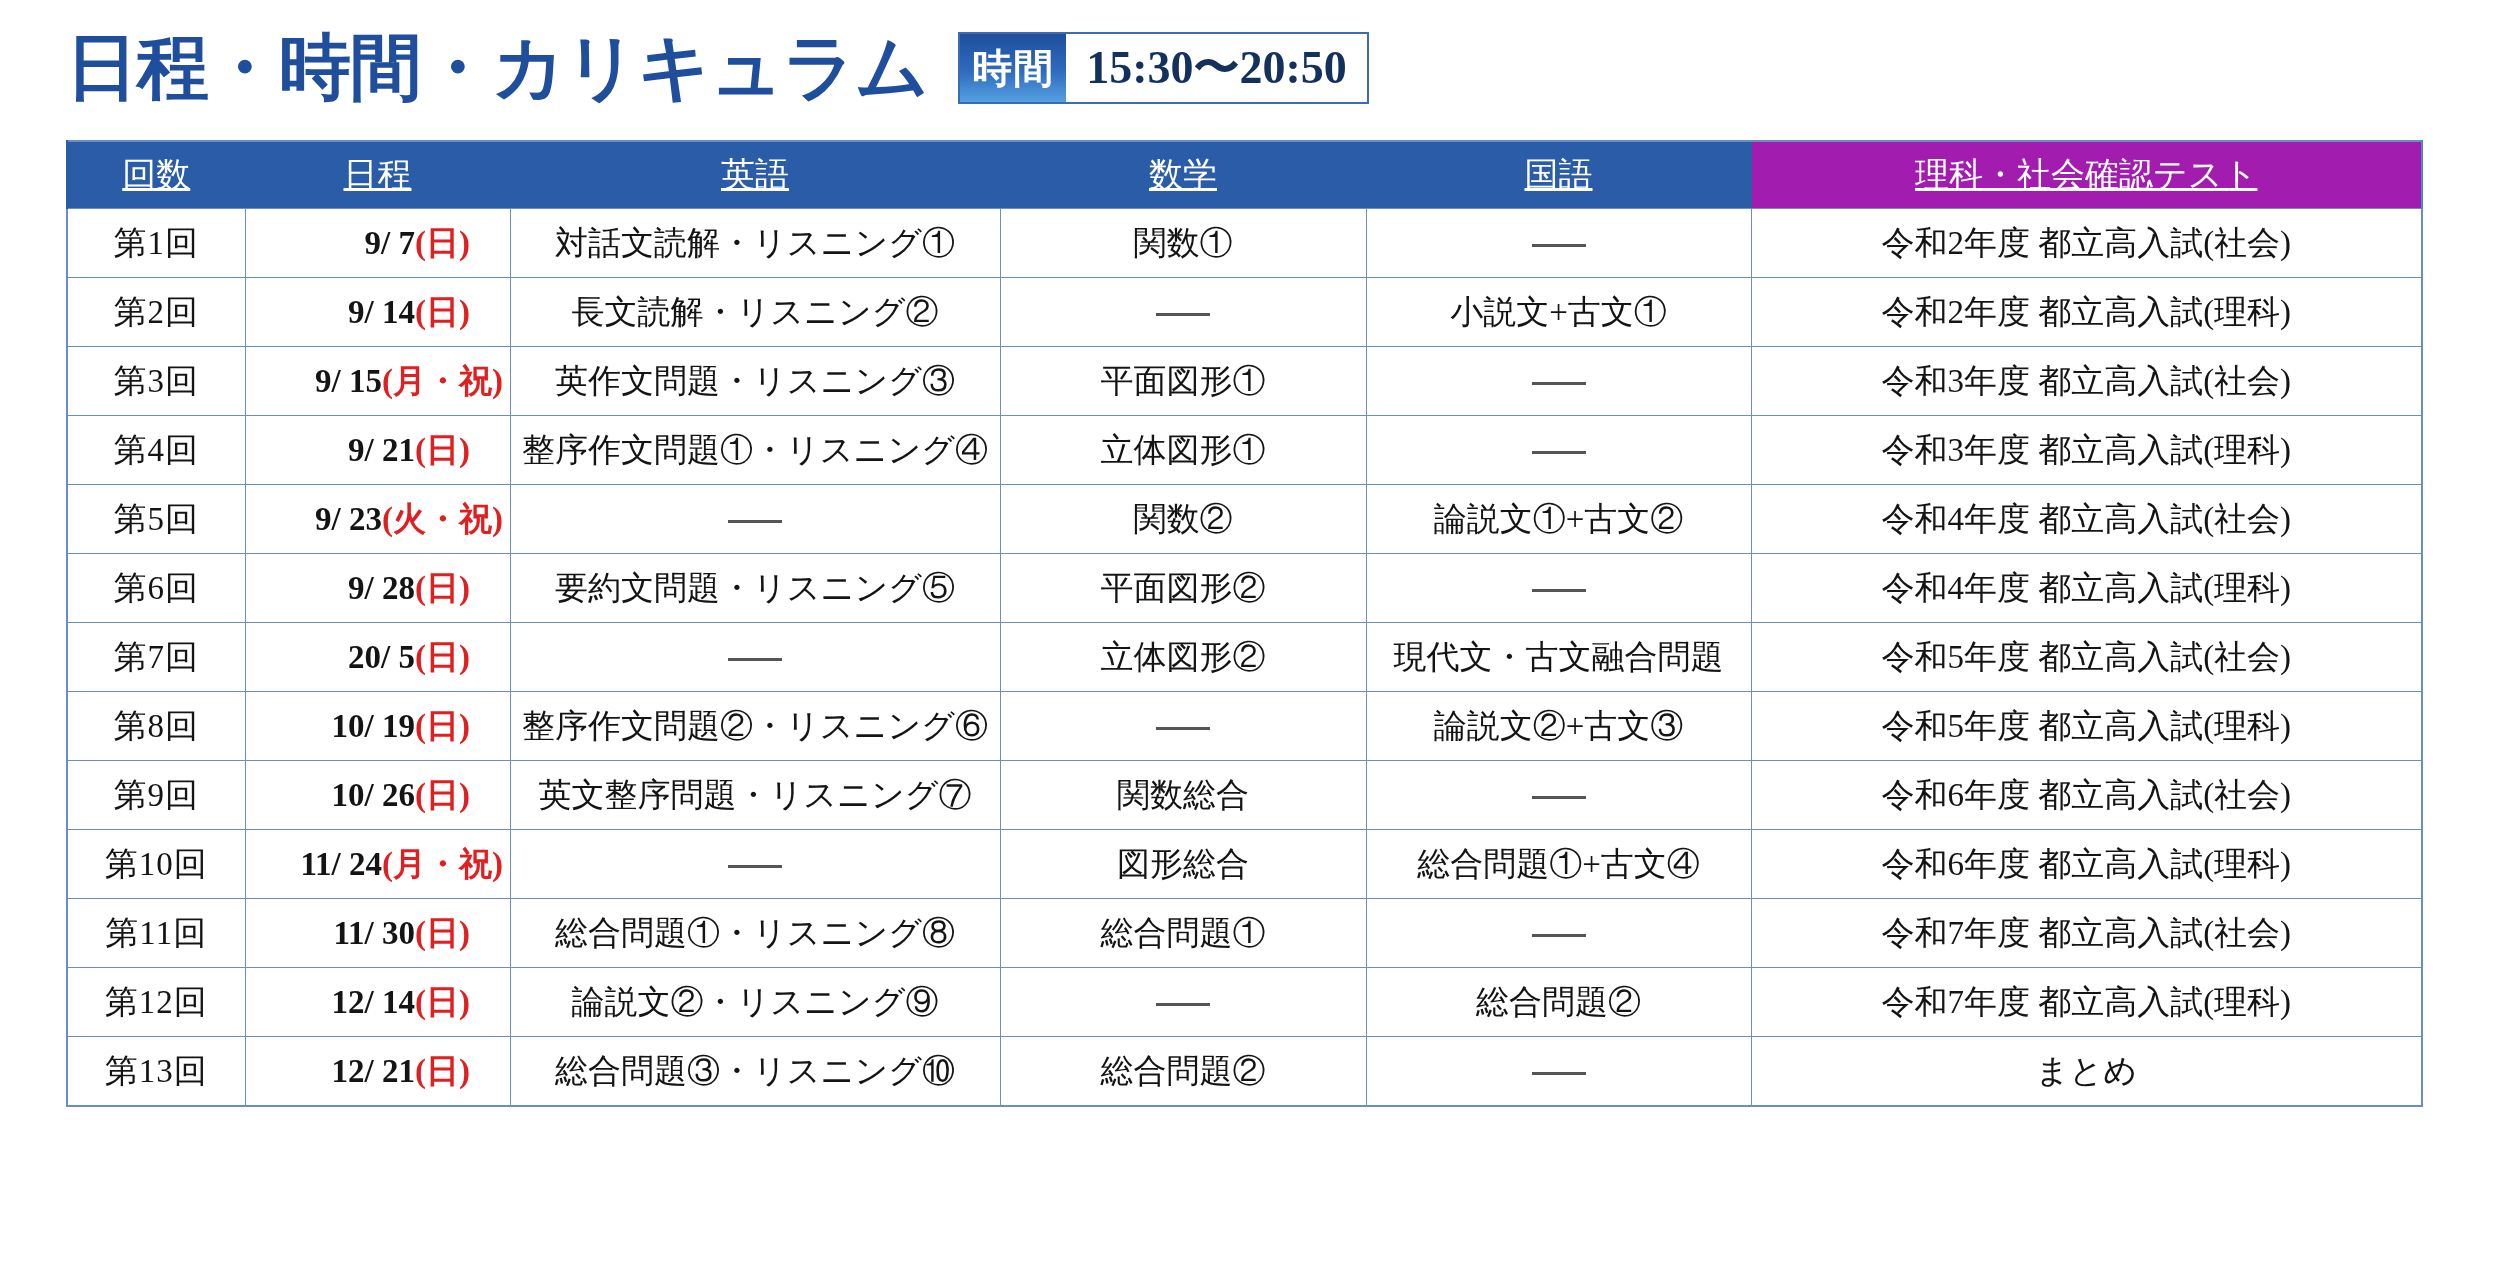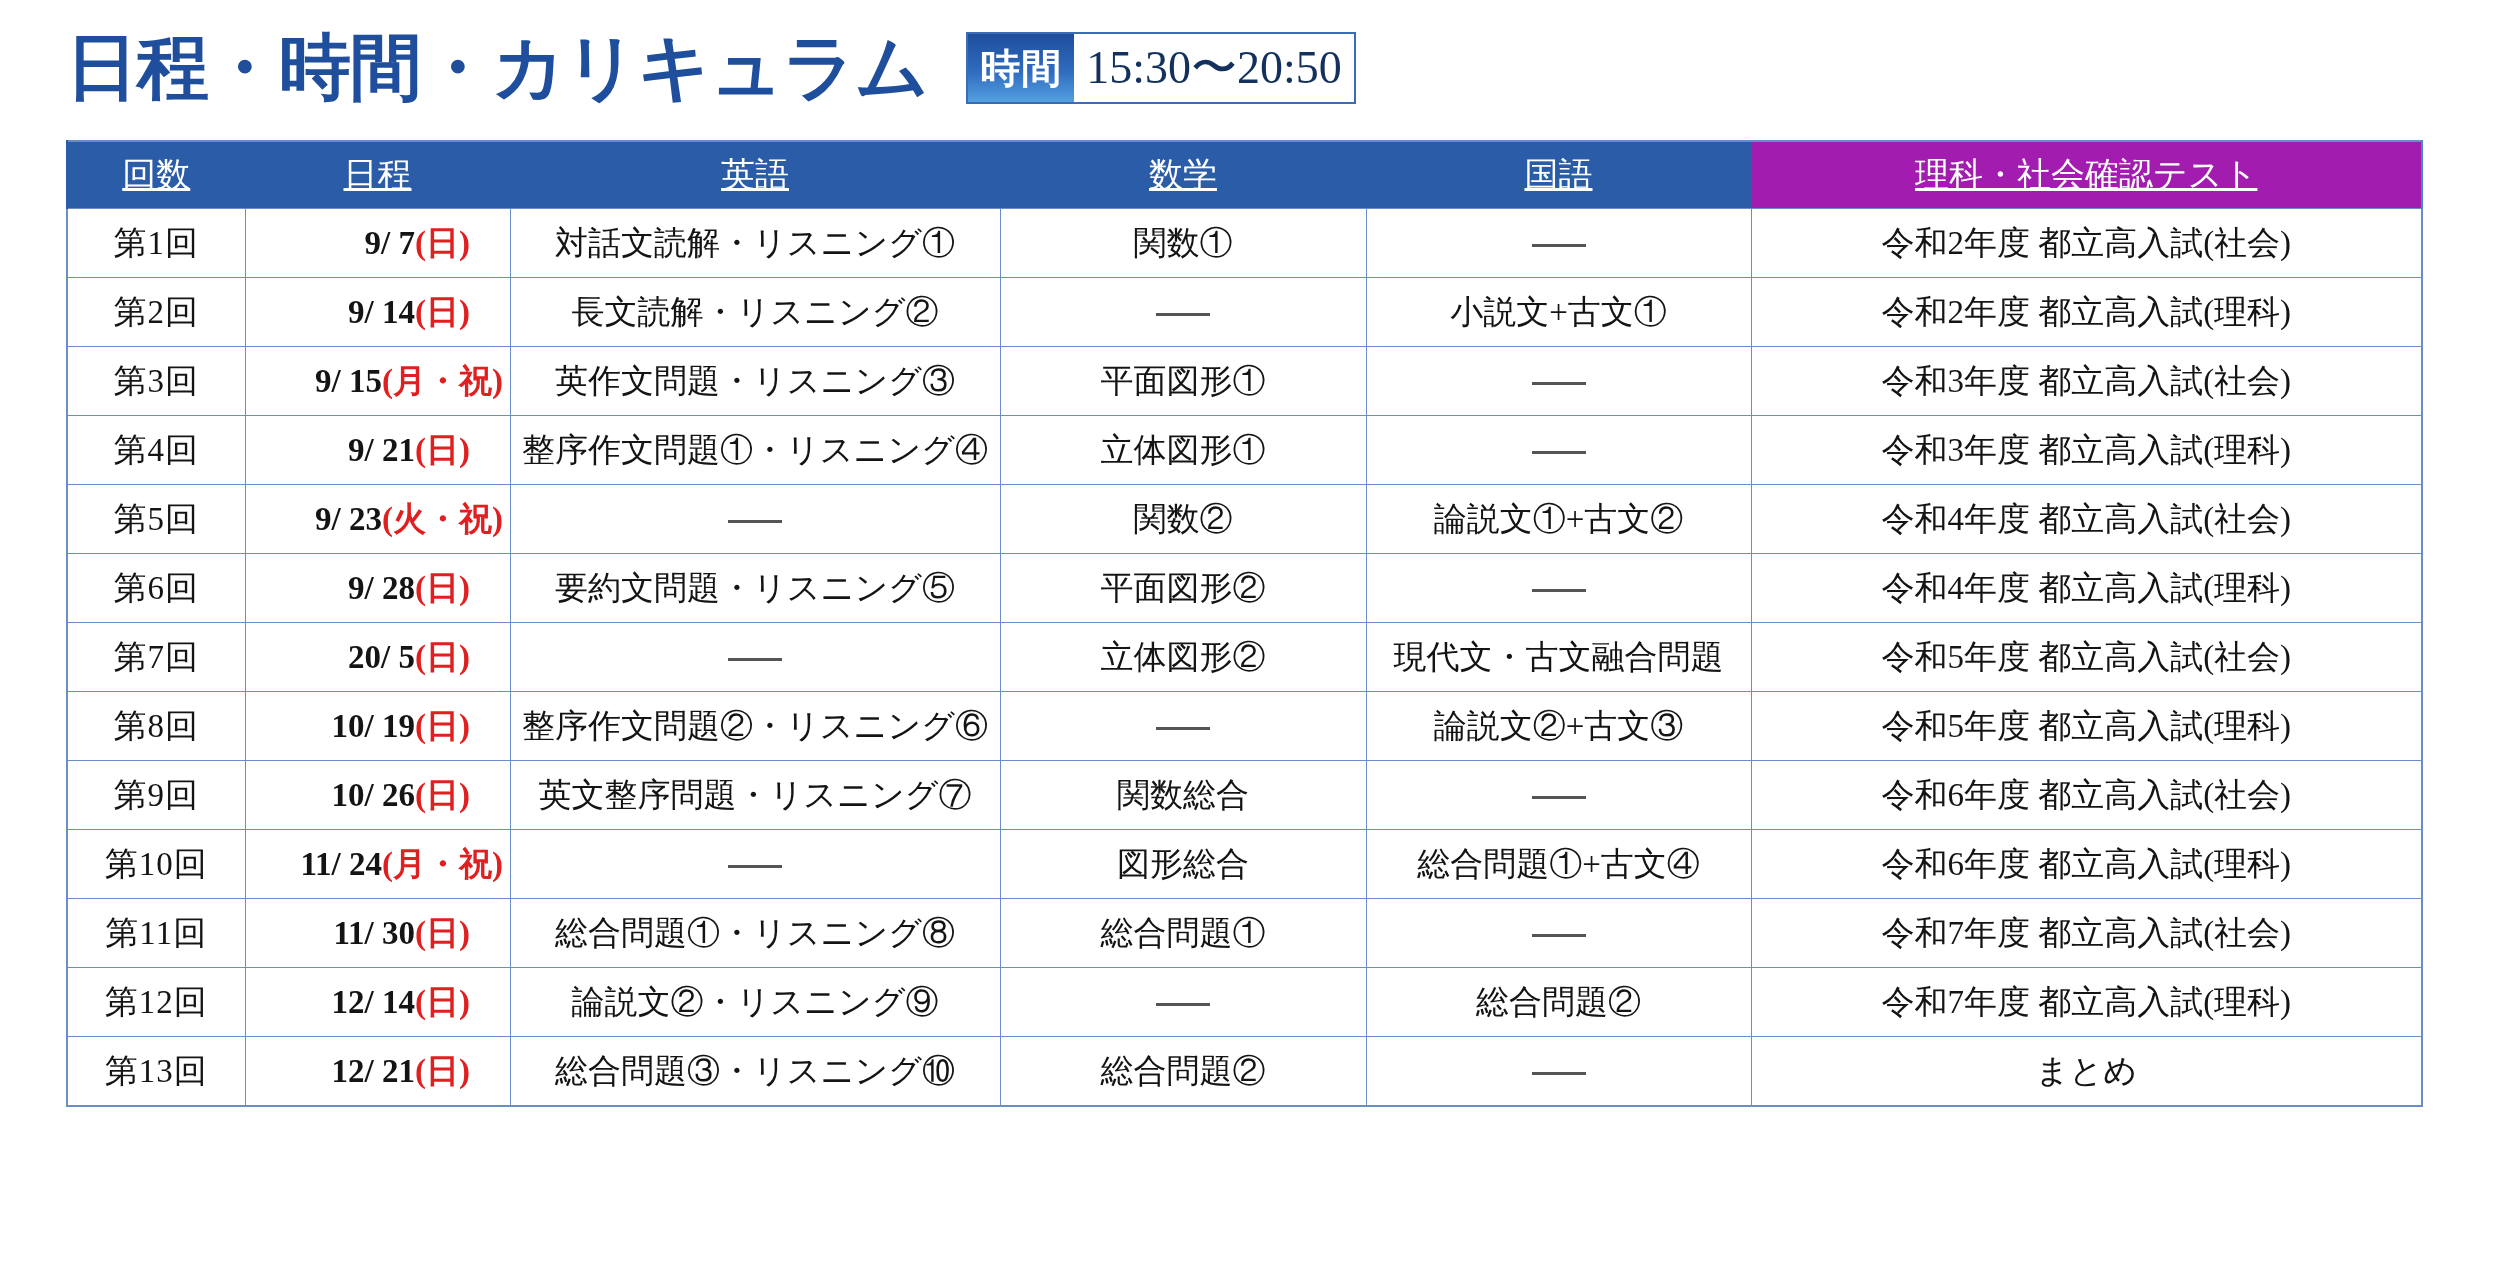--- a/index.html
+++ b/index.html
@@ -14,21 +14,21 @@
     overflow: hidden;
   }
 
   
   .header-bar {
     position: absolute;
     left: 66px;
     top: 20px;
     display: flex;
     align-items: center;
-    gap: 38px;
+    gap: 30px;
     height: 96px;
   }
   .page-title {
     font-size: 72px;
     font-weight: bold;
     color: #1F4E9C;
     letter-spacing: -1px;
     white-space: nowrap;
     line-height: 1;
   }
@@ -47,25 +47,25 @@
     font-weight: bold;
     display: flex;
     align-items: center;
     justify-content: center;
     padding: 0 12px;
     letter-spacing: 1px;
   }
   .time-badge-value {
     color: #13315C;
     font-size: 46px;
-    font-weight: normal;
+    font-weight: bold;
     display: flex;
     align-items: center;
     justify-content: center;
-    padding: 0 12px;
+    padding: 0 20px;
     letter-spacing: 0px;
     white-space: nowrap;
   }
 
   
   .schedule-wrap {
     position: absolute;
     left: 66px;
     top: 140px;
     width: 2355px;

